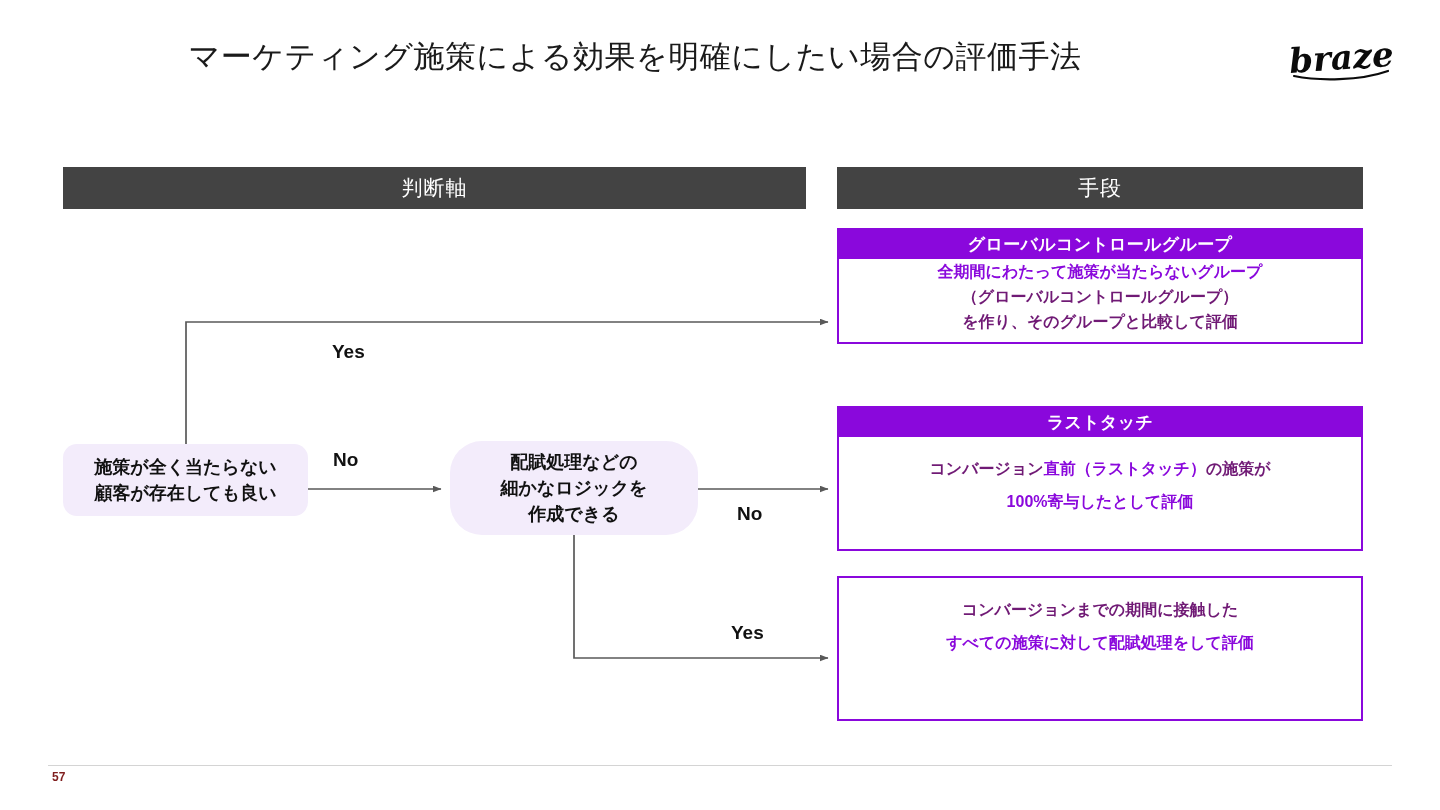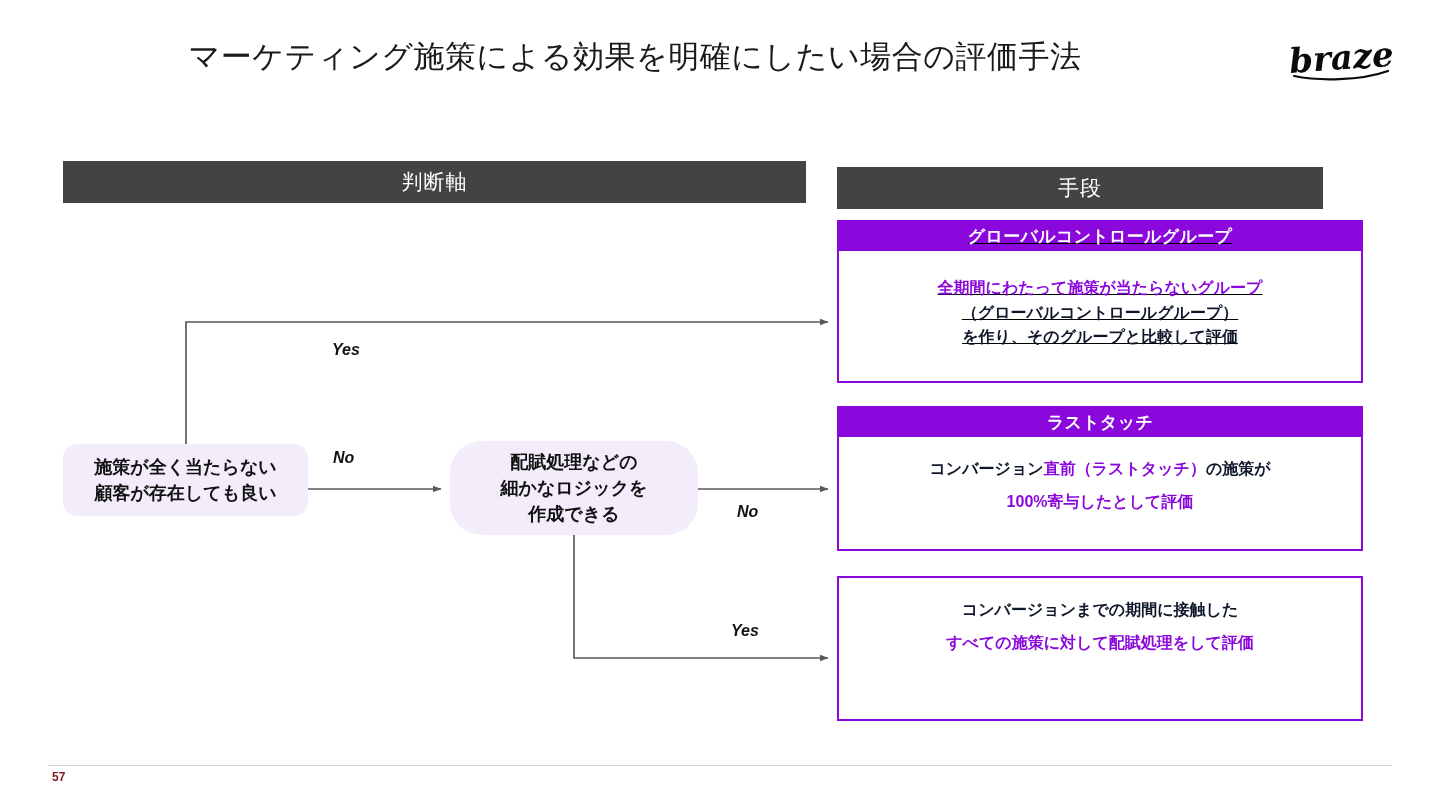--- a/index.html
+++ b/index.html
@@ -58,22 +58,22 @@
     height: 42px;
     background: #434343;
     color: #ffffff;
     font-size: 21px;
     font-weight: 400;
     display: flex;
     align-items: center;
     justify-content: center;
     letter-spacing: 1px;
   }
-  #header-left  { left: 63px;  top: 161px; width: 743px; }
-  #header-right { left: 837px; top: 167px; width: 486px; }
+  #header-left  { left: 63px;  top: 167px; width: 743px; }
+  #header-right { left: 837px; top: 167px; width: 526px; }
 
   
   .decision-node {
     position: absolute;
     background: #f3ecfb;
     border-radius: 14px;
     display: flex;
     align-items: center;
     justify-content: center;
     text-align: center;
@@ -83,25 +83,24 @@
     line-height: 1.45;
     padding: 4px 8px;
     box-sizing: border-box;
   }
   #node-1 { left: 63px;  top: 444px; width: 245px; height: 72px; }
   #node-2 { left: 450px; top: 441px; width: 248px; height: 94px; border-radius: 32px; }
 
   
   .branch-label {
     position: absolute;
-    font-size: 16px;
+    font-size: 19px;
     font-weight: 700;
     color: #111111;
     white-space: nowrap;
-    font-style: italic;
   }
   #label-yes-1 { left: 332px; top: 341px; }
   #label-no-1  { left: 333px; top: 449px; }
   #label-no-2  { left: 737px; top: 503px; }
   #label-yes-2 { left: 731px; top: 622px; }
 
   
   .connectors {
     position: absolute;
     left: 0;
@@ -113,21 +112,21 @@
 
   
   .method-card {
     position: absolute;
     left: 837px;
     width: 526px;
     box-sizing: border-box;
     border: 2px solid #8a08dc;
     background: #ffffff;
   }
-  #card-1 { top: 220px; height: 163px; text-decoration: underline; }
+  #card-1 { top: 228px; height: 116px; }
   #card-2 { top: 406px; height: 145px; }
   #card-3 { top: 576px; height: 145px; }
 
   .card-header {
     background: #8a08dc;
     color: #ffffff;
     font-size: 17px;
     font-weight: 700;
     height: 29px;
     display: flex;
@@ -144,21 +143,21 @@
     text-align: center;
     font-size: 16px;
     font-weight: 700;
     line-height: 1.55;
     color: #111111;
     padding: 0 10px 14px;
     box-sizing: border-box;
   }
   .card-line { white-space: nowrap; }
   .t-purple { color: #8a08dc; margin-top: 8px; }
-  .t-black  { color: #0f172a; }
+  .t-black  { color: #701a75; }
 
   
   .footer-rule {
     position: absolute;
     left: 48px;
     top: 765px;
     width: 1344px;
     height: 1px;
     background: #d4d4d4;
   }

